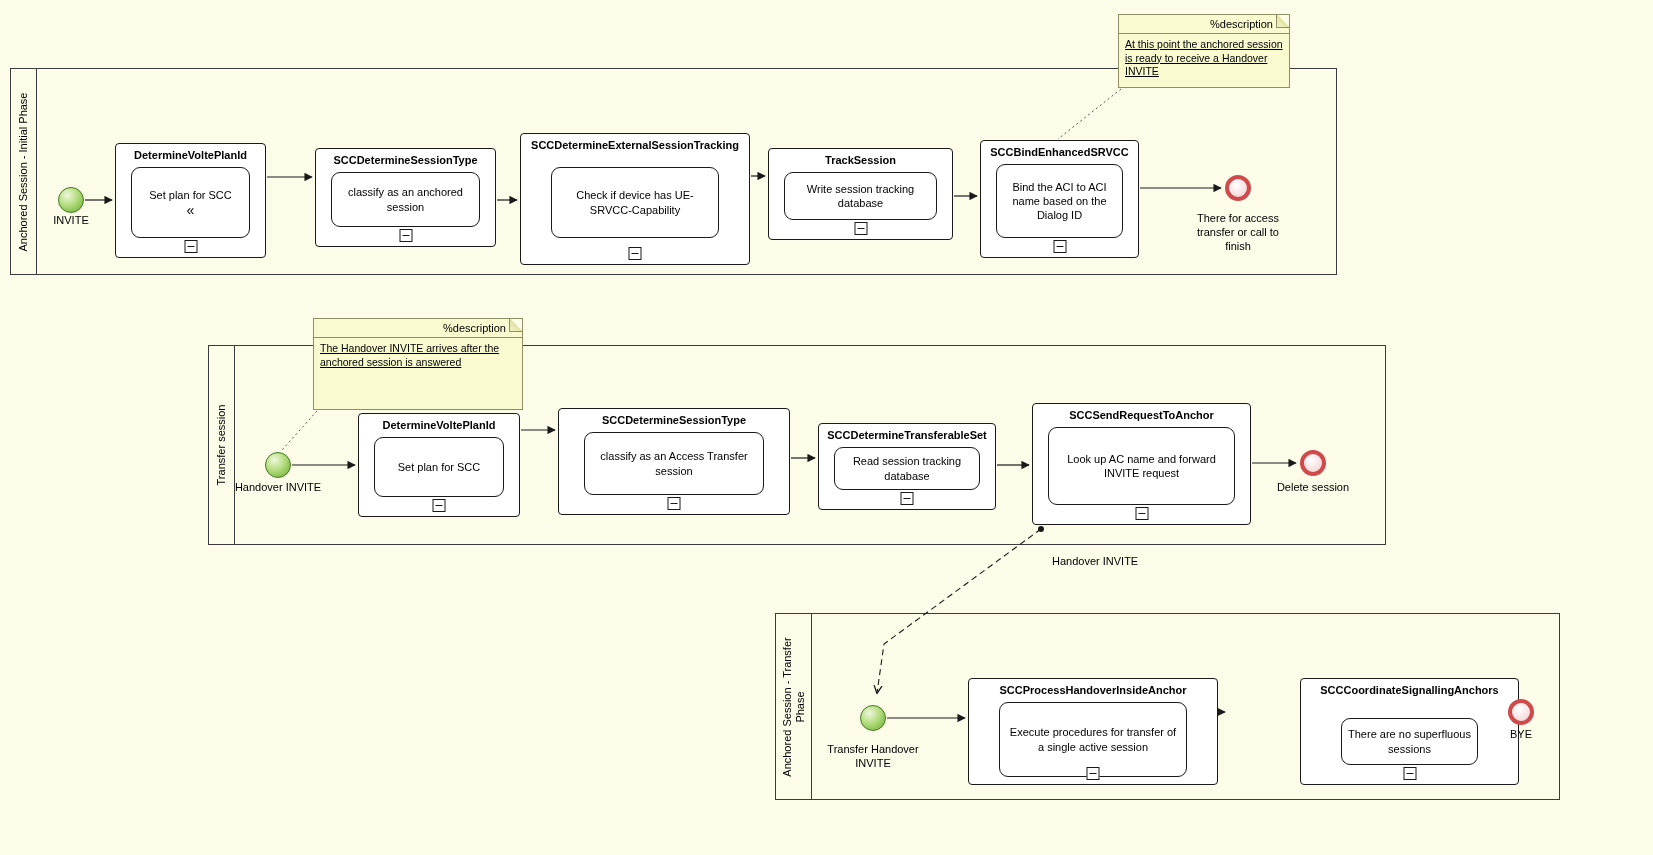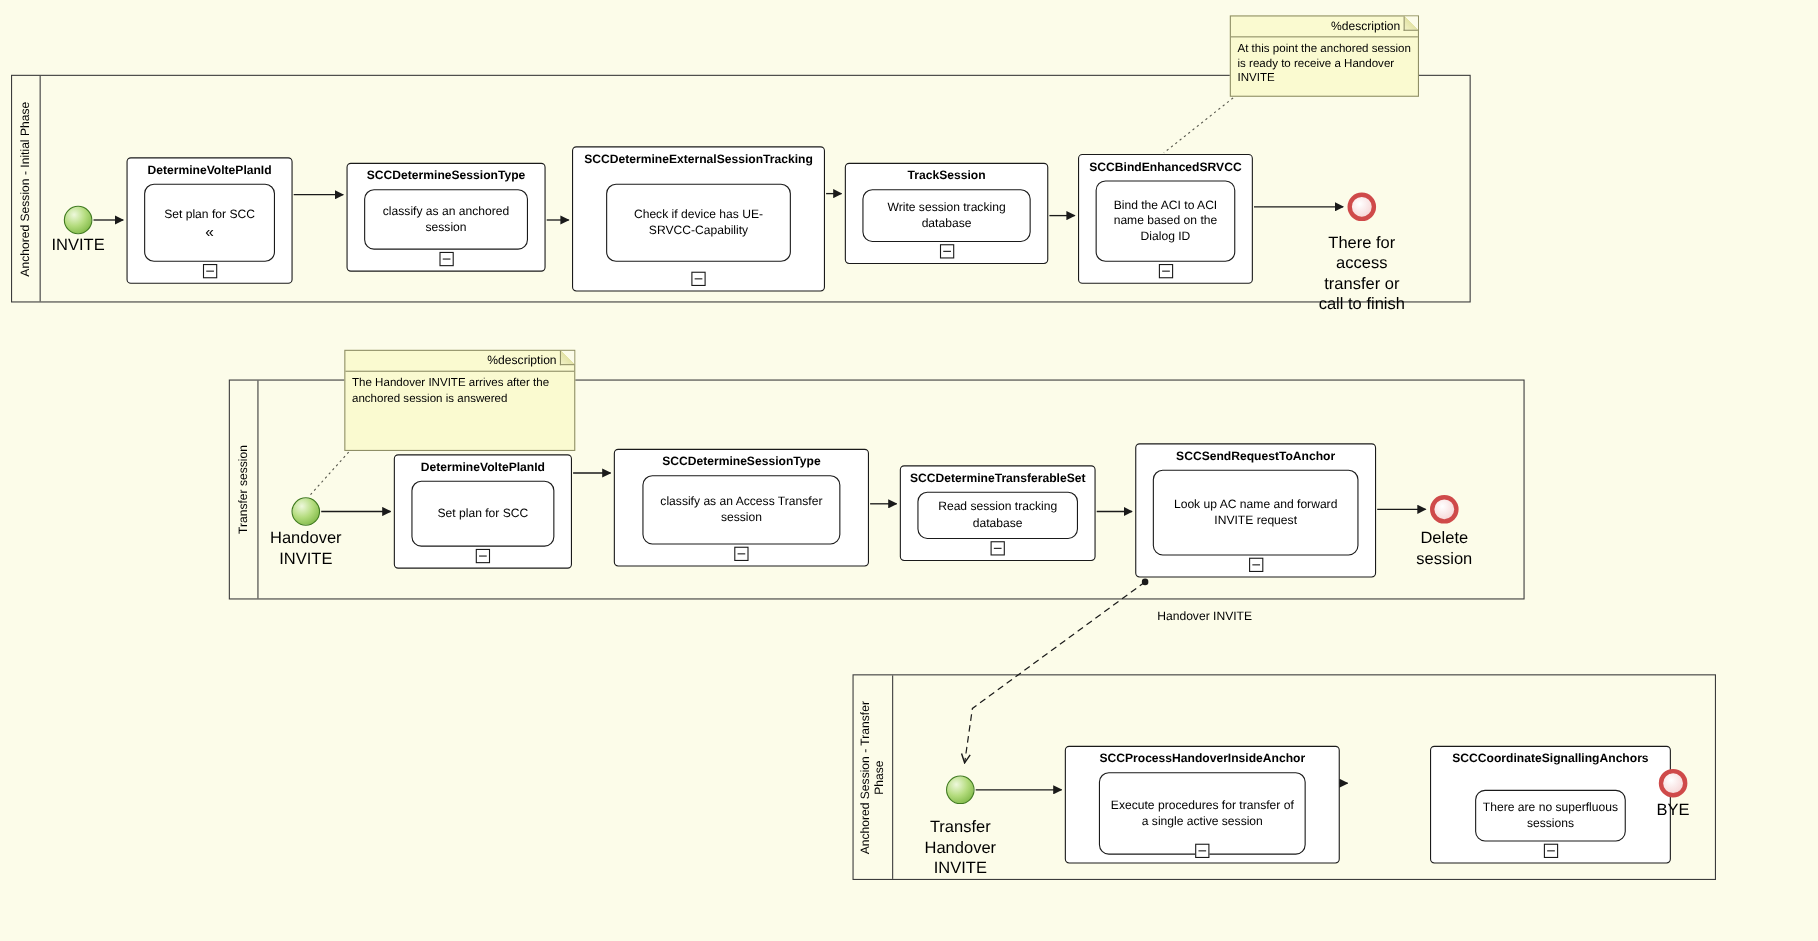--- a/index.html
+++ b/index.html
@@ -48,28 +48,28 @@
 
   .event { position:absolute; width:26px; height:26px; border-radius:50%; }
   .event.start {
     background:radial-gradient(circle at 35% 30%, #eef8dc 0%, #b4dc7e 45%, #69a92f 100%);
     border:1.5px solid #3f7a1f;
   }
   .event.end {
     border:4px solid #cf4a4a;
     background:radial-gradient(circle at 40% 35%, #ffffff 0%, #f7dcdc 70%, #eec6c6 100%);
   }
-  .event-label { position:absolute; font-size:15px; text-align:center; line-height:1.25; }
+  .event-label { position:absolute; font-size:11px; text-align:center; line-height:1.25; }
 
   .note { position:absolute; background:#fafad0; border:1px solid #8f8f66; }
   .note-title {
     font-size:11px; text-align:right;
     padding:3px 16px 3px 4px; border-bottom:1px solid #8f8f66;
   }
-  .note-body { font-size:10.5px; line-height:1.3; padding:4px 6px; text-align:left; }
+  .note-body { font-size:10.5px; line-height:1.3; padding:4px 6px; text-align:left;text-decoration:underline; }
   .note-fold {
     position:absolute; top:0; right:0; width:13px; height:13px;
     border-left:1px solid #8f8f66; border-bottom:1px solid #8f8f66;
     background:linear-gradient(225deg, #fcfce9 0%, #fcfce9 49%, #e3e3a6 50%, #f2f2c6 100%);
   }
 
   .flow-label { position:absolute; font-size:11px; white-space:nowrap; }
   svg.connectors { position:absolute; left:0; top:0; pointer-events:none; }
 </style>
 </head>

